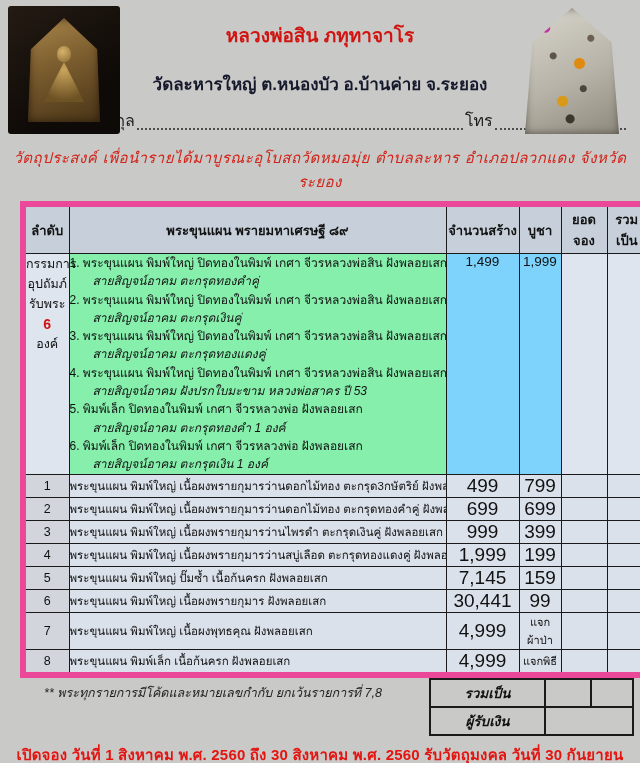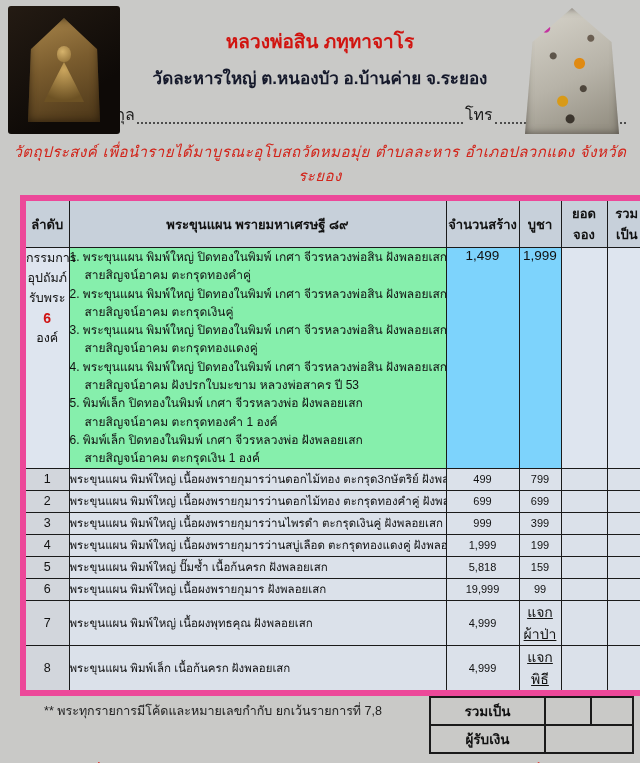--- a/index.html
+++ b/index.html
@@ -55,22 +55,22 @@
   .hdr { text-align:center; padding-top:12px; }
   .title {
     display:inline-block;
     font-family:"DejaVu Serif", serif;
     font-size:37px; font-weight:bold; font-style:italic;
     color:#da1f14; letter-spacing:2px; line-height:1.1;
     text-shadow:-2px -2px 0 #fff, 2px -2px 0 #fff, -2px 2px 0 #fff,
                  2px 2px 0 #fff, 0 -2px 0 #fff, 0 2px 0 #fff,
                 -2px 0 0 #fff, 2px 0 0 #fff;
   }
-  .sub1 { margin-top:14px; font-size:19px; font-weight:bold; color:#d11410; }
-  .sub2 { margin-top:8px; font-size:17px; font-weight:bold; color:#15192b; }
+  .sub1 { margin-top:8px; font-size:19px; font-weight:bold; color:#d11410; }
+  .sub2 { margin-top:20px; font-size:17px; font-weight:bold; color:#15192b; }
 
   .nameline {
     display:flex; align-items:flex-end;
     margin:11px 12px 12px 85px; font-size:16px; color:#1d1d1d;
   }
   .nameline .lbl { white-space:nowrap; padding-bottom:1px; }
   .nameline .dots { border-bottom:2px dotted #4c4c4c; margin:0 2px 4px 2px; }
   .dots.d1 { flex:3.6; }
   .dots.d2 { flex:1.45; }
 
@@ -94,39 +94,39 @@
   .committee-cell {
     background:#dee5ef; vertical-align:top; text-align:center;
     font-size:12.5px; line-height:20px; padding-top:3px; color:#111;
   }
   .committee-cell .red6 { color:#cf1313; font-weight:bold; font-size:14px; }
   .items-cell {
     background:#86efac; vertical-align:top; font-size:12px;
     line-height:18.3px; padding:2px 3px 0 4px;
     white-space:nowrap; overflow:hidden; color:#111;
   }
-  .items-cell .cont { padding-left:15px; }
+  .items-cell .cont { padding-left:23px;font-style:italic; }
   .topnum { vertical-align:top; text-align:center; font-size:13.5px;
             background:#7dd3fc; padding-top:4px; color:#111; }
   .blank-blue { background:#dee5ef; }
   tr.item-row { height:22px; }
   .num-cell { background:#d2d6dc; text-align:center; font-size:12.5px; color:#111; }
   .desc-cell {
     background:#dbe1ea; font-size:11.5px; padding:0 3px;
     white-space:nowrap; overflow:hidden; color:#111;
   }
-  .val-cell { background:#dbe1ea; text-align:center; font-size:11px; color:#111; }
-  .val-cell.small { font-size:14px;text-decoration:underline; }
+  .val-cell { background:#dbe1ea; text-align:center; font-size:19px; color:#111; }
+  .val-cell.small { font-size:11px; }
   .fill-cell { background:#dbe1ea; }
 
   
   table.sum {
     border-collapse:collapse; margin-left:7px; width:626px; table-layout:fixed;
   }
-  table.sum td { padding:0; height:28px; }
+  table.sum td { padding:0; height:28px;font-style:italic; }
   table.sum td.boxed { border:2px solid #1a1a1a; }
   table.sum td.note-cell {
     border:none; text-align:center; font-size:12.5px; color:#222;
     padding-right:10px;
   }
   table.sum td.noborder { border:none; }
   .sum-label { text-align:center; font-weight:bold; font-size:13.5px; color:#111; }
 
   
   .f-red {
@@ -232,29 +232,29 @@
     <td class="num-cell">4</td>
     <td class="desc-cell">พระขุนแผน พิมพ์ใหญ่ เนื้อผงพรายกุมารว่านสบู่เลือด ตะกรุดทองแดงคู่ ฝังพลอยเสก ทาบรอนซ์</td>
     <td class="val-cell">1,999</td>
     <td class="val-cell">199</td>
     <td class="fill-cell"></td>
     <td class="fill-cell"></td>
   </tr>
   <tr class="item-row">
     <td class="num-cell">5</td>
     <td class="desc-cell">พระขุนแผน พิมพ์ใหญ่ ปั๊มซ้ำ เนื้อก้นครก ฝังพลอยเสก</td>
-    <td class="val-cell">5,818</td>
+    <td class="val-cell">7,145</td>
     <td class="val-cell">159</td>
     <td class="fill-cell"></td>
     <td class="fill-cell"></td>
   </tr>
   <tr class="item-row">
     <td class="num-cell">6</td>
     <td class="desc-cell">พระขุนแผน พิมพ์ใหญ่ เนื้อผงพรายกุมาร ฝังพลอยเสก</td>
-    <td class="val-cell">19,999</td>
+    <td class="val-cell">30,441</td>
     <td class="val-cell">99</td>
     <td class="fill-cell"></td>
     <td class="fill-cell"></td>
   </tr>
   <tr class="item-row">
     <td class="num-cell">7</td>
     <td class="desc-cell">พระขุนแผน พิมพ์ใหญ่ เนื้อผงพุทธคุณ ฝังพลอยเสก</td>
     <td class="val-cell">4,999</td>
     <td class="val-cell small">แจกผ้าป่า</td>
     <td class="fill-cell"></td>

